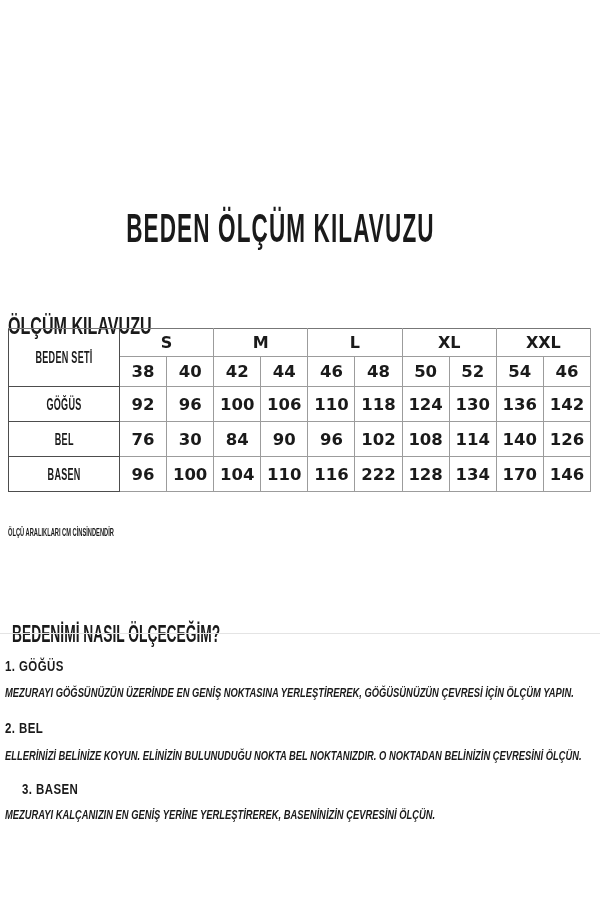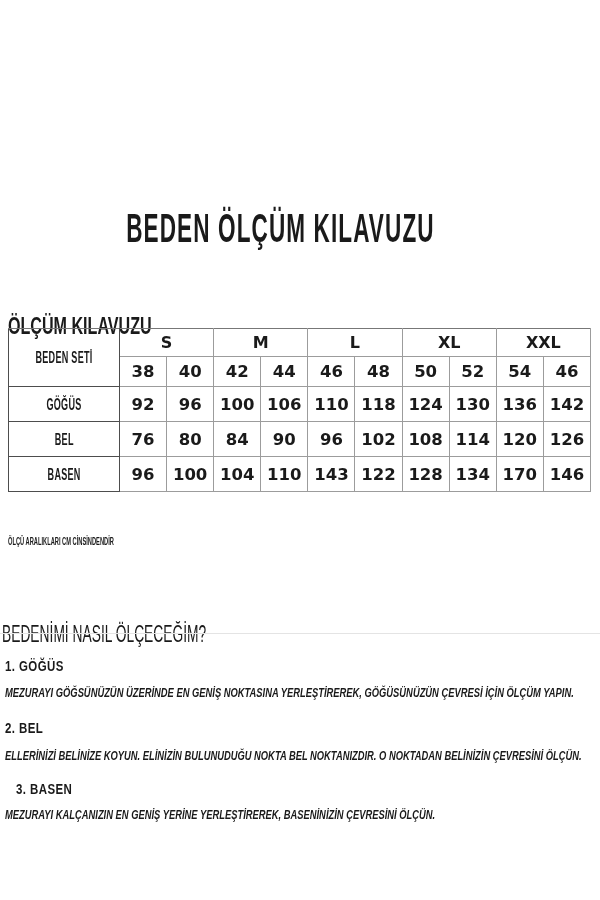--- a/index.html
+++ b/index.html
@@ -32,35 +32,35 @@
   #size-table .group{font-size:16px;}
   #size-table .num{font-size:16.5px;}
   tr.sizes-row{height:28px;}
   tr.nums-row{height:30px;}
   tr.data-row{height:35px;}
   .lbl{display:inline-block;transform:scaleX(0.55);transform-origin:center center;
        font-family:"Liberation Sans",sans-serif;font-size:16.5px;font-weight:bold;
        letter-spacing:0.5px;white-space:nowrap;}
 
   
-  #table-note{top:527px;left:8px;font-size:11px;font-weight:bold;margin-top:9px;}
+  #table-note{top:527px;left:8px;font-size:11px;font-weight:bold;}
   #table-note .cond{transform:scaleX(0.52);}
 
   
-  #how-heading{top:604px;left:2px;font-size:23px;font-weight:normal;}
+  #how-heading{top:604px;left:12px;font-size:23px;font-weight:bold;}
   #how-heading .cond{transform:scaleX(0.60);}
   #divider{top:633px;left:0;width:600px;height:1px;background:#e4e4e4;}
 
   .step-h{font-size:14px;font-weight:bold;letter-spacing:0.5px;margin-top:16px;}
   .step-h .cond{transform:scaleX(0.82);}
   .step-p{font-size:13px;font-weight:bold;font-style:italic;}
   .step-p .cond{transform:scaleX(0.72);}
   #step-h-0{top:643px;left:5px;} #step-p-0{top:673px;left:5px;}
   #step-h-1{top:705px;left:5px;} #step-p-1{top:736px;left:5px;}
-  #step-h-2{top:766px;left:16px;} #step-p-2{top:795px;left:5px;}
+  #step-h-2{top:766px;left:22px;} #step-p-2{top:795px;left:5px;}
 </style>
 </head>
 <body>
 
 <h1 id="title" class="abs"><span class="cond">BEDEN ÖLÇÜM KILAVUZU</span></h1>
 
 <h2 id="guide-heading" class="abs"><span class="cond">ÖLÇÜM KILAVUZU</span></h2>
 
 <table id="size-table">
   <thead>
@@ -95,38 +95,38 @@
         <td class="num">110</td>
         <td class="num">118</td>
         <td class="num">124</td>
         <td class="num">130</td>
         <td class="num">136</td>
         <td class="num">142</td>
       </tr>
       <tr class="data-row">
         <th class="rowlabel"><span class="lbl">BEL</span></th>
         <td class="num">76</td>
-        <td class="num">80</td>
+        <td class="num">30</td>
         <td class="num">84</td>
         <td class="num">90</td>
         <td class="num">96</td>
         <td class="num">102</td>
         <td class="num">108</td>
         <td class="num">114</td>
-        <td class="num">120</td>
+        <td class="num">140</td>
         <td class="num">126</td>
       </tr>
       <tr class="data-row">
         <th class="rowlabel"><span class="lbl">BASEN</span></th>
         <td class="num">96</td>
         <td class="num">100</td>
         <td class="num">104</td>
         <td class="num">110</td>
-        <td class="num">143</td>
-        <td class="num">122</td>
+        <td class="num">116</td>
+        <td class="num">222</td>
         <td class="num">128</td>
         <td class="num">134</td>
         <td class="num">170</td>
         <td class="num">146</td>
       </tr>
     </tbody>
 </table>
 
 <div id="table-note" class="abs"><span class="cond">ÖLÇÜ ARALIKLARI CM CİNSİNDENDİR</span></div>
 

